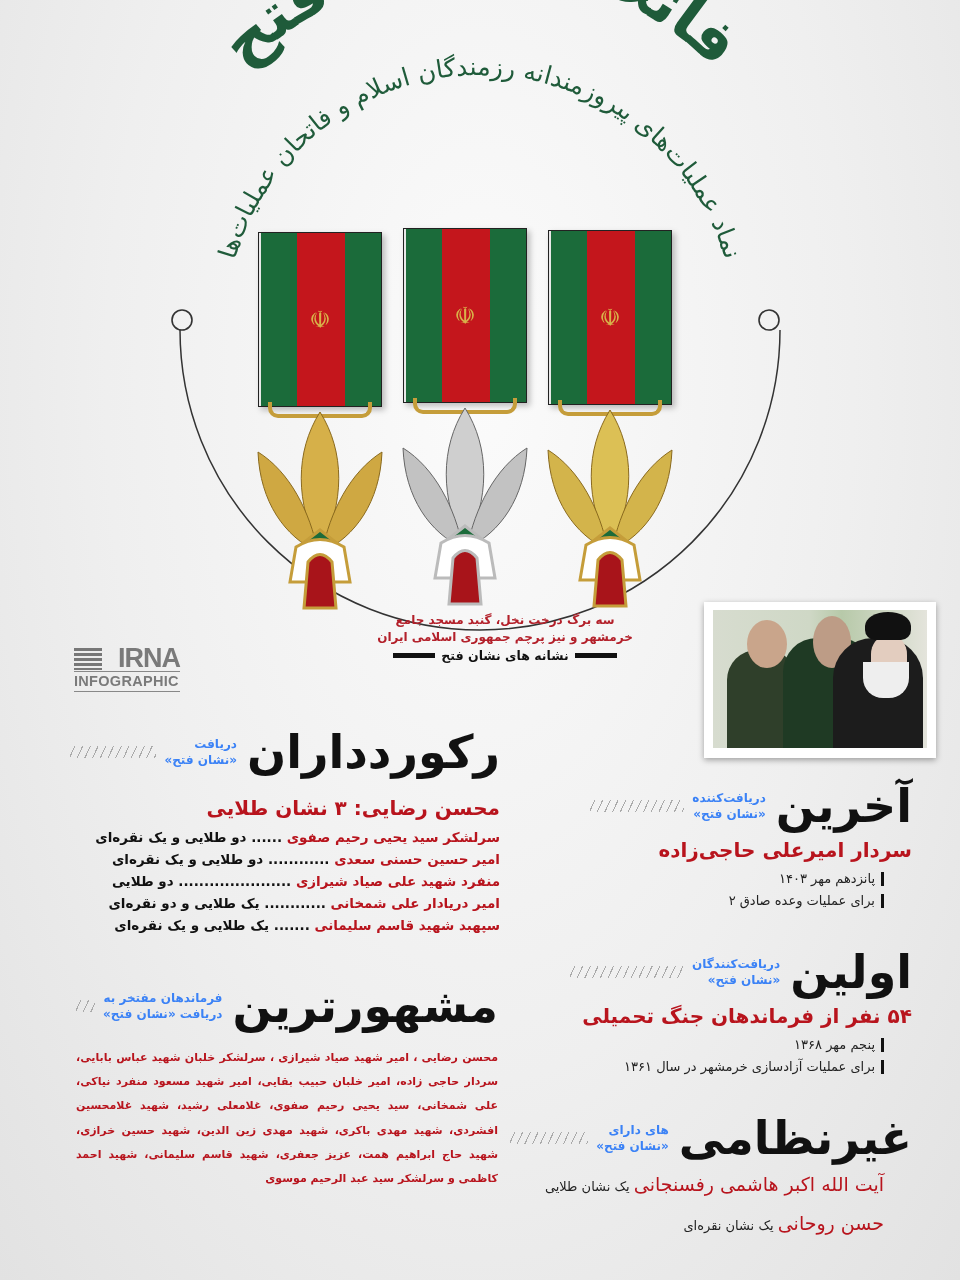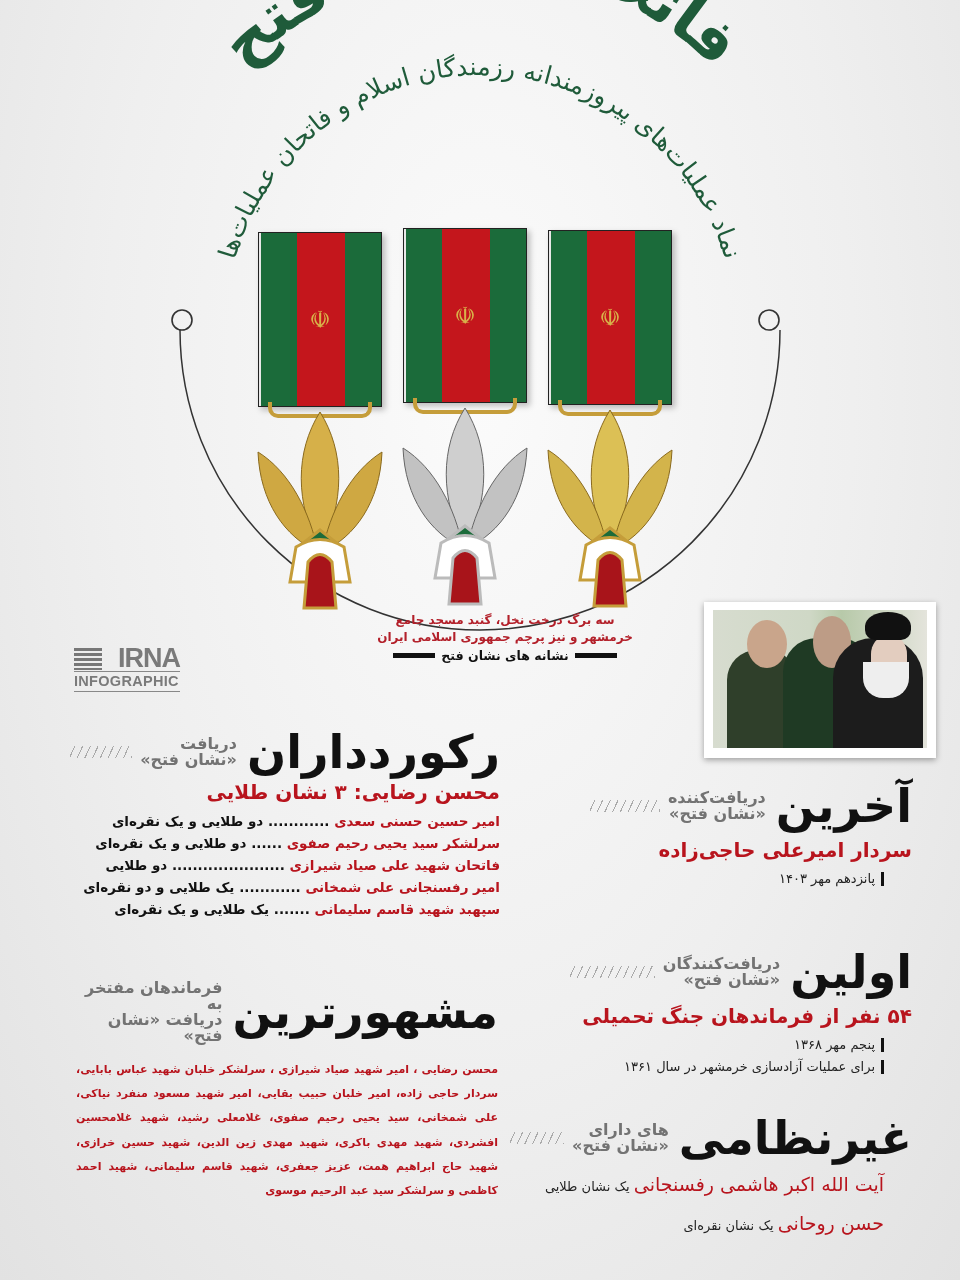--- a/index.html
+++ b/index.html
@@ -79,21 +79,21 @@
   .photo .p3f { position:absolute; left:158px; top:26px; width:36px; height:46px; border-radius:40%; background:#e3cdbf; }
   .photo .p3b { position:absolute; left:150px; top:52px; width:46px; height:36px; border-radius:0 0 20px 20px; background:#eee; }
 
   
   .section { position: absolute; }
   .sec-head { display: flex; align-items: center; position: relative; }
   .sec-big {
     font-size: 46px; font-weight: bold; color: #111; line-height: 52px; letter-spacing: -1px;
   }
   .sec-small {
-    font-size: 16px; font-weight: bold; color: #737373; line-height: 16px; margin-right: 10px;
+    font-size: 12px; font-weight: bold; color: #3b82f6; line-height: 16px; margin-right: 10px;
     text-align: right;
   }
   .hatch {
     flex: 1; height: 12px; margin-right: 8px;
     background: repeating-linear-gradient(115deg, transparent 0 4px, #aaa 4px 5px, transparent 5px 7px);
   }
   .red-sub { font-size: 20px; font-weight: bold; color: #b8141d; line-height: 28px; }
 
   
   .records { font-size: 13.5px; font-weight: bold; line-height: 22px; color: #111; }
@@ -208,26 +208,26 @@
 
 <div class="section" style="left:70px; top:726px; width:430px;">
   <div class="sec-head">
     <span class="sec-big">رکورد‌داران</span>
     <span class="sec-small">
       <div>دریافت</div>
       <div>«نشان فتح»</div>
     </span>
     <span class="hatch"></span>
   </div>
-  <div class="red-sub" style="margin-top:0;">محسن رضایی: ۳ نشان طلایی</div>
+  <div class="red-sub" style="margin-top:16px;">محسن رضایی: ۳ نشان طلایی</div>
   <div class="records" style="margin-top:4px;">
+    <div class="row"><span class="name">سرلشکر سید یحیی رحیم صفوی</span> <span>......</span> <span>دو طلایی و یک نقره‌ای</span></div>
     <div class="row"><span class="name">امیر حسین حسنی سعدی</span> <span>............</span> <span>دو طلایی و یک نقره‌ای</span></div>
-    <div class="row"><span class="name">سرلشکر سید یحیی رحیم صفوی</span> <span>......</span> <span>دو طلایی و یک نقره‌ای</span></div>
-    <div class="row"><span class="name">فاتحان شهید علی صیاد شیرازی</span> <span>......................</span> <span>دو طلایی</span></div>
-    <div class="row"><span class="name">امیر رفسنجانی علی شمخانی</span> <span>............</span> <span>یک طلایی و دو نقره‌ای</span></div>
+    <div class="row"><span class="name">منفرد شهید علی صیاد شیرازی</span> <span>......................</span> <span>دو طلایی</span></div>
+    <div class="row"><span class="name">امیر دریادار علی شمخانی</span> <span>............</span> <span>یک طلایی و دو نقره‌ای</span></div>
     <div class="row"><span class="name">سپهبد شهید قاسم سلیمانی</span> <span>.......</span> <span>یک طلایی و یک نقره‌ای</span></div>
   </div>
 </div>
 
 <div class="section" style="left:76px; top:980px; width:422px;">
   <div class="sec-head">
     <span class="sec-big">مشهورترین</span>
     <span class="sec-small">
       <div>فرماندهان مفتخر به</div>
       <div>دریافت «نشان فتح»</div>
@@ -244,20 +244,24 @@
       <div>دریافت‌کننده</div>
       <div>«نشان فتح»</div>
     </span>
     <span class="hatch"></span>
   </div>
   <div class="red-sub" style="margin-top:4px;">سردار امیرعلی حاجی‌زاده</div>
   <div style="margin-top:4px; padding-right:28px;">
     <div class="meta-row">
         <span class="pipe"></span>
         <span>پانزدهم مهر ۱۴۰۳</span>
+      </div>
+    <div class="meta-row">
+        <span class="pipe"></span>
+        <span>برای عملیات وعده صادق ۲</span>
       </div>
   </div>
 </div>
 
 <div class="section" style="left:570px; top:946px; width:342px;">
   <div class="sec-head">
     <span class="sec-big">اولین</span>
     <span class="sec-small">
       <div>دریافت‌کنندگان</div>
       <div>«نشان فتح»</div>

